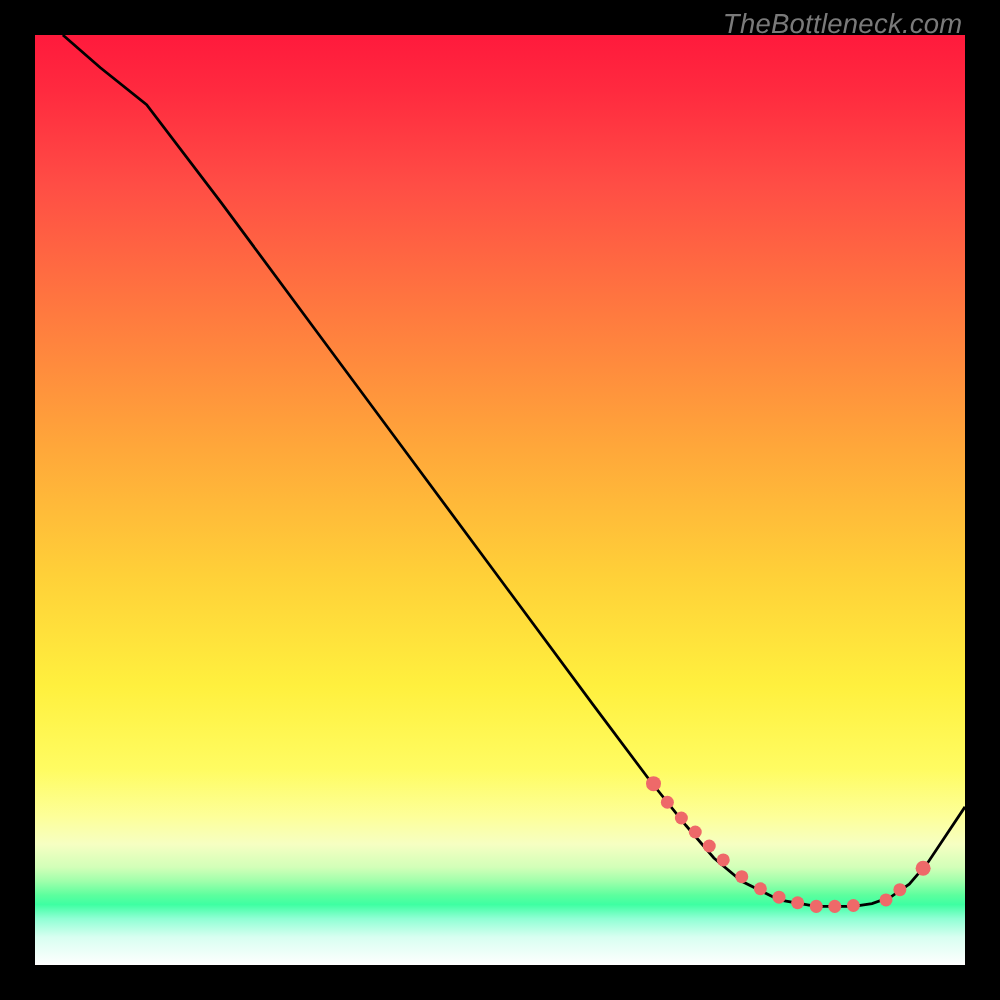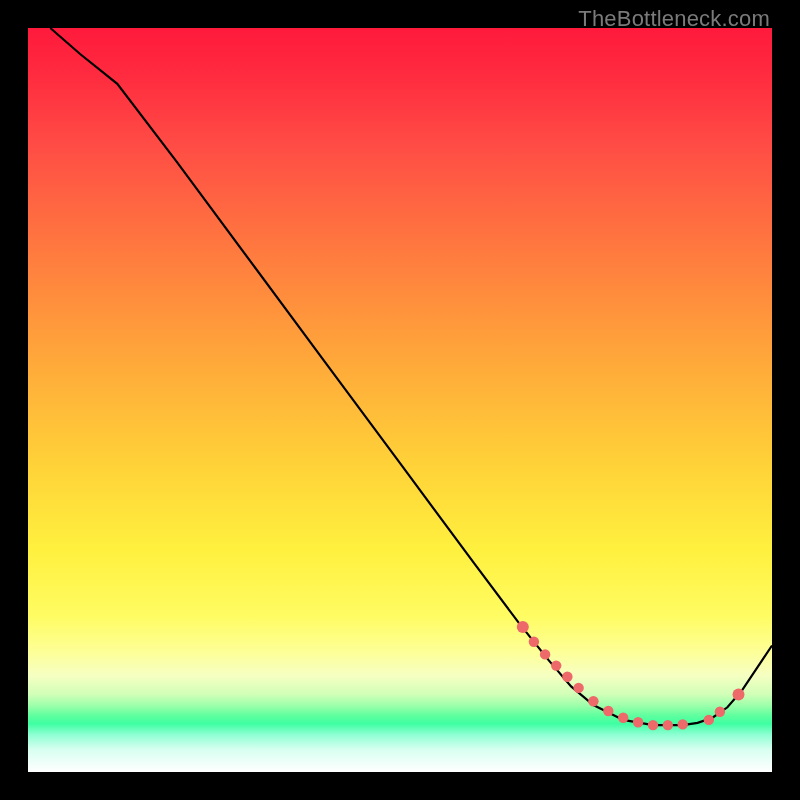--- a/index.html
+++ b/index.html
@@ -9,20 +9,21 @@
     height: 800px;
     background: #000;
     overflow: hidden;
     font-family: Arial, Helvetica, sans-serif;
   }
   .frame {
     position: relative;
     width: 800px;
     height: 686px;
     background: #000;
+    font-style: italic;
   }
   .plot-area {
     position: absolute;
     left: 28px;
     top: 28px;
     width: 744px;
     height: 744px;
     
     background: linear-gradient(
       to bottom,

